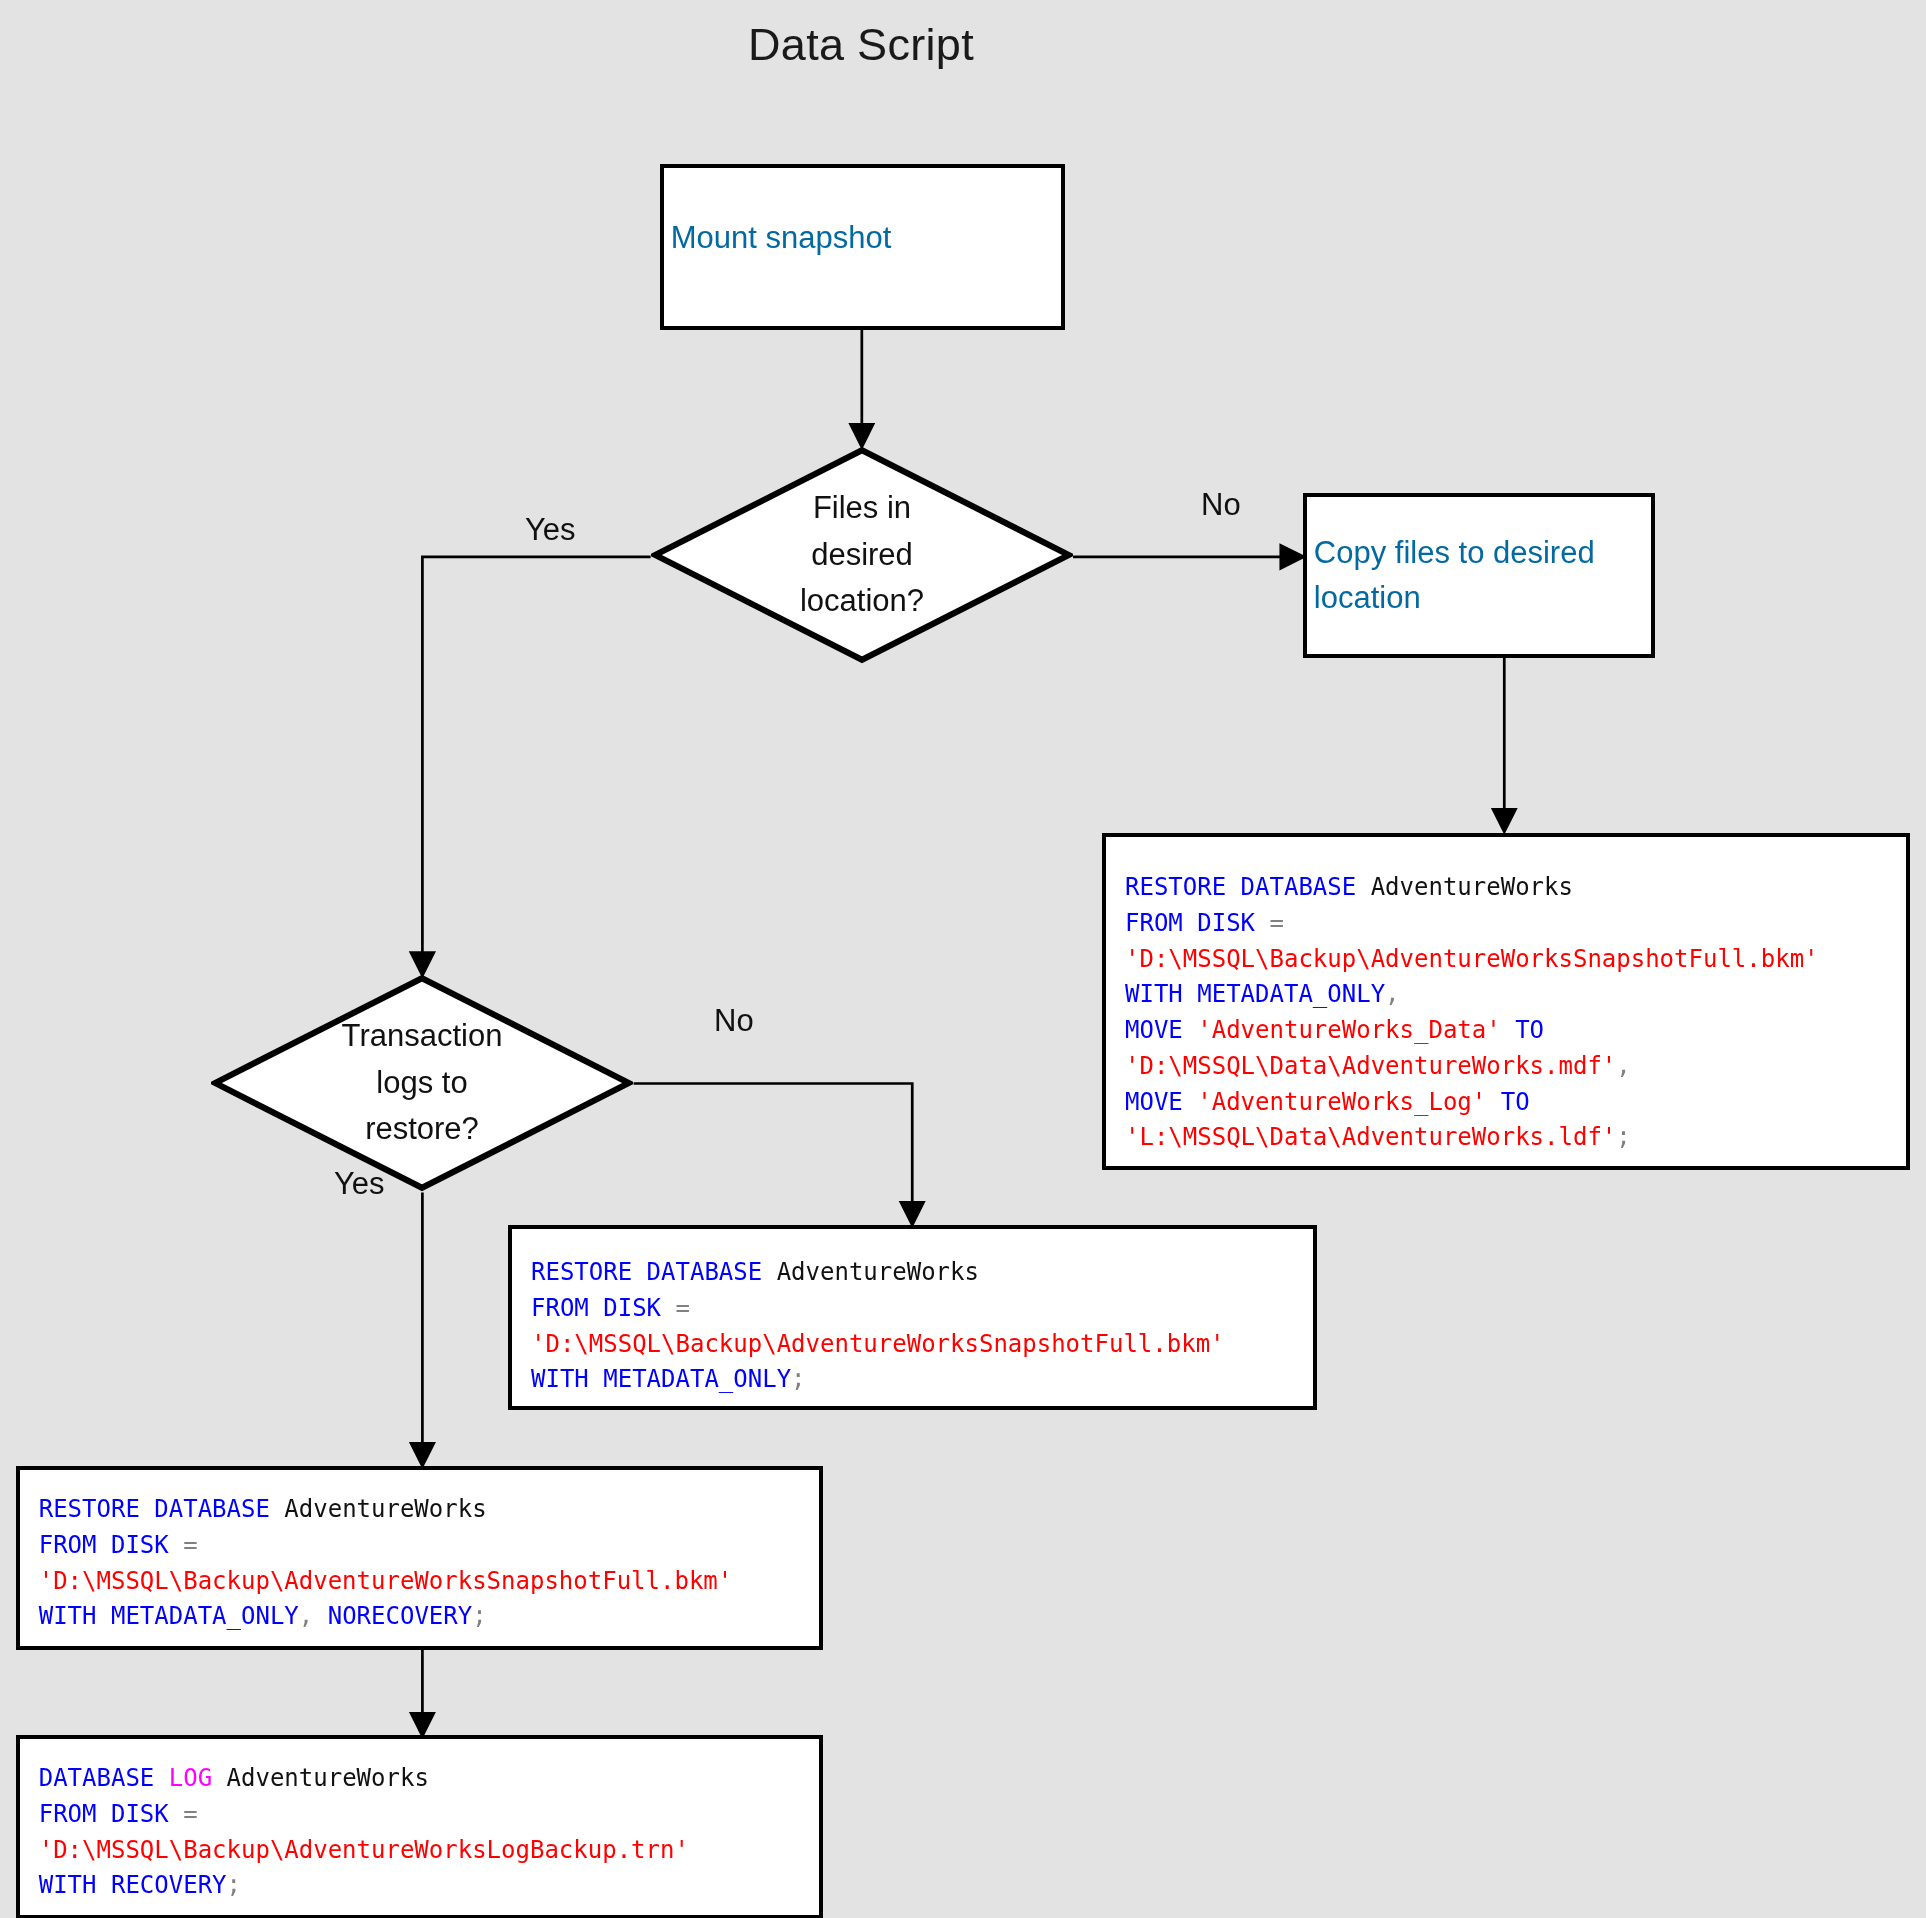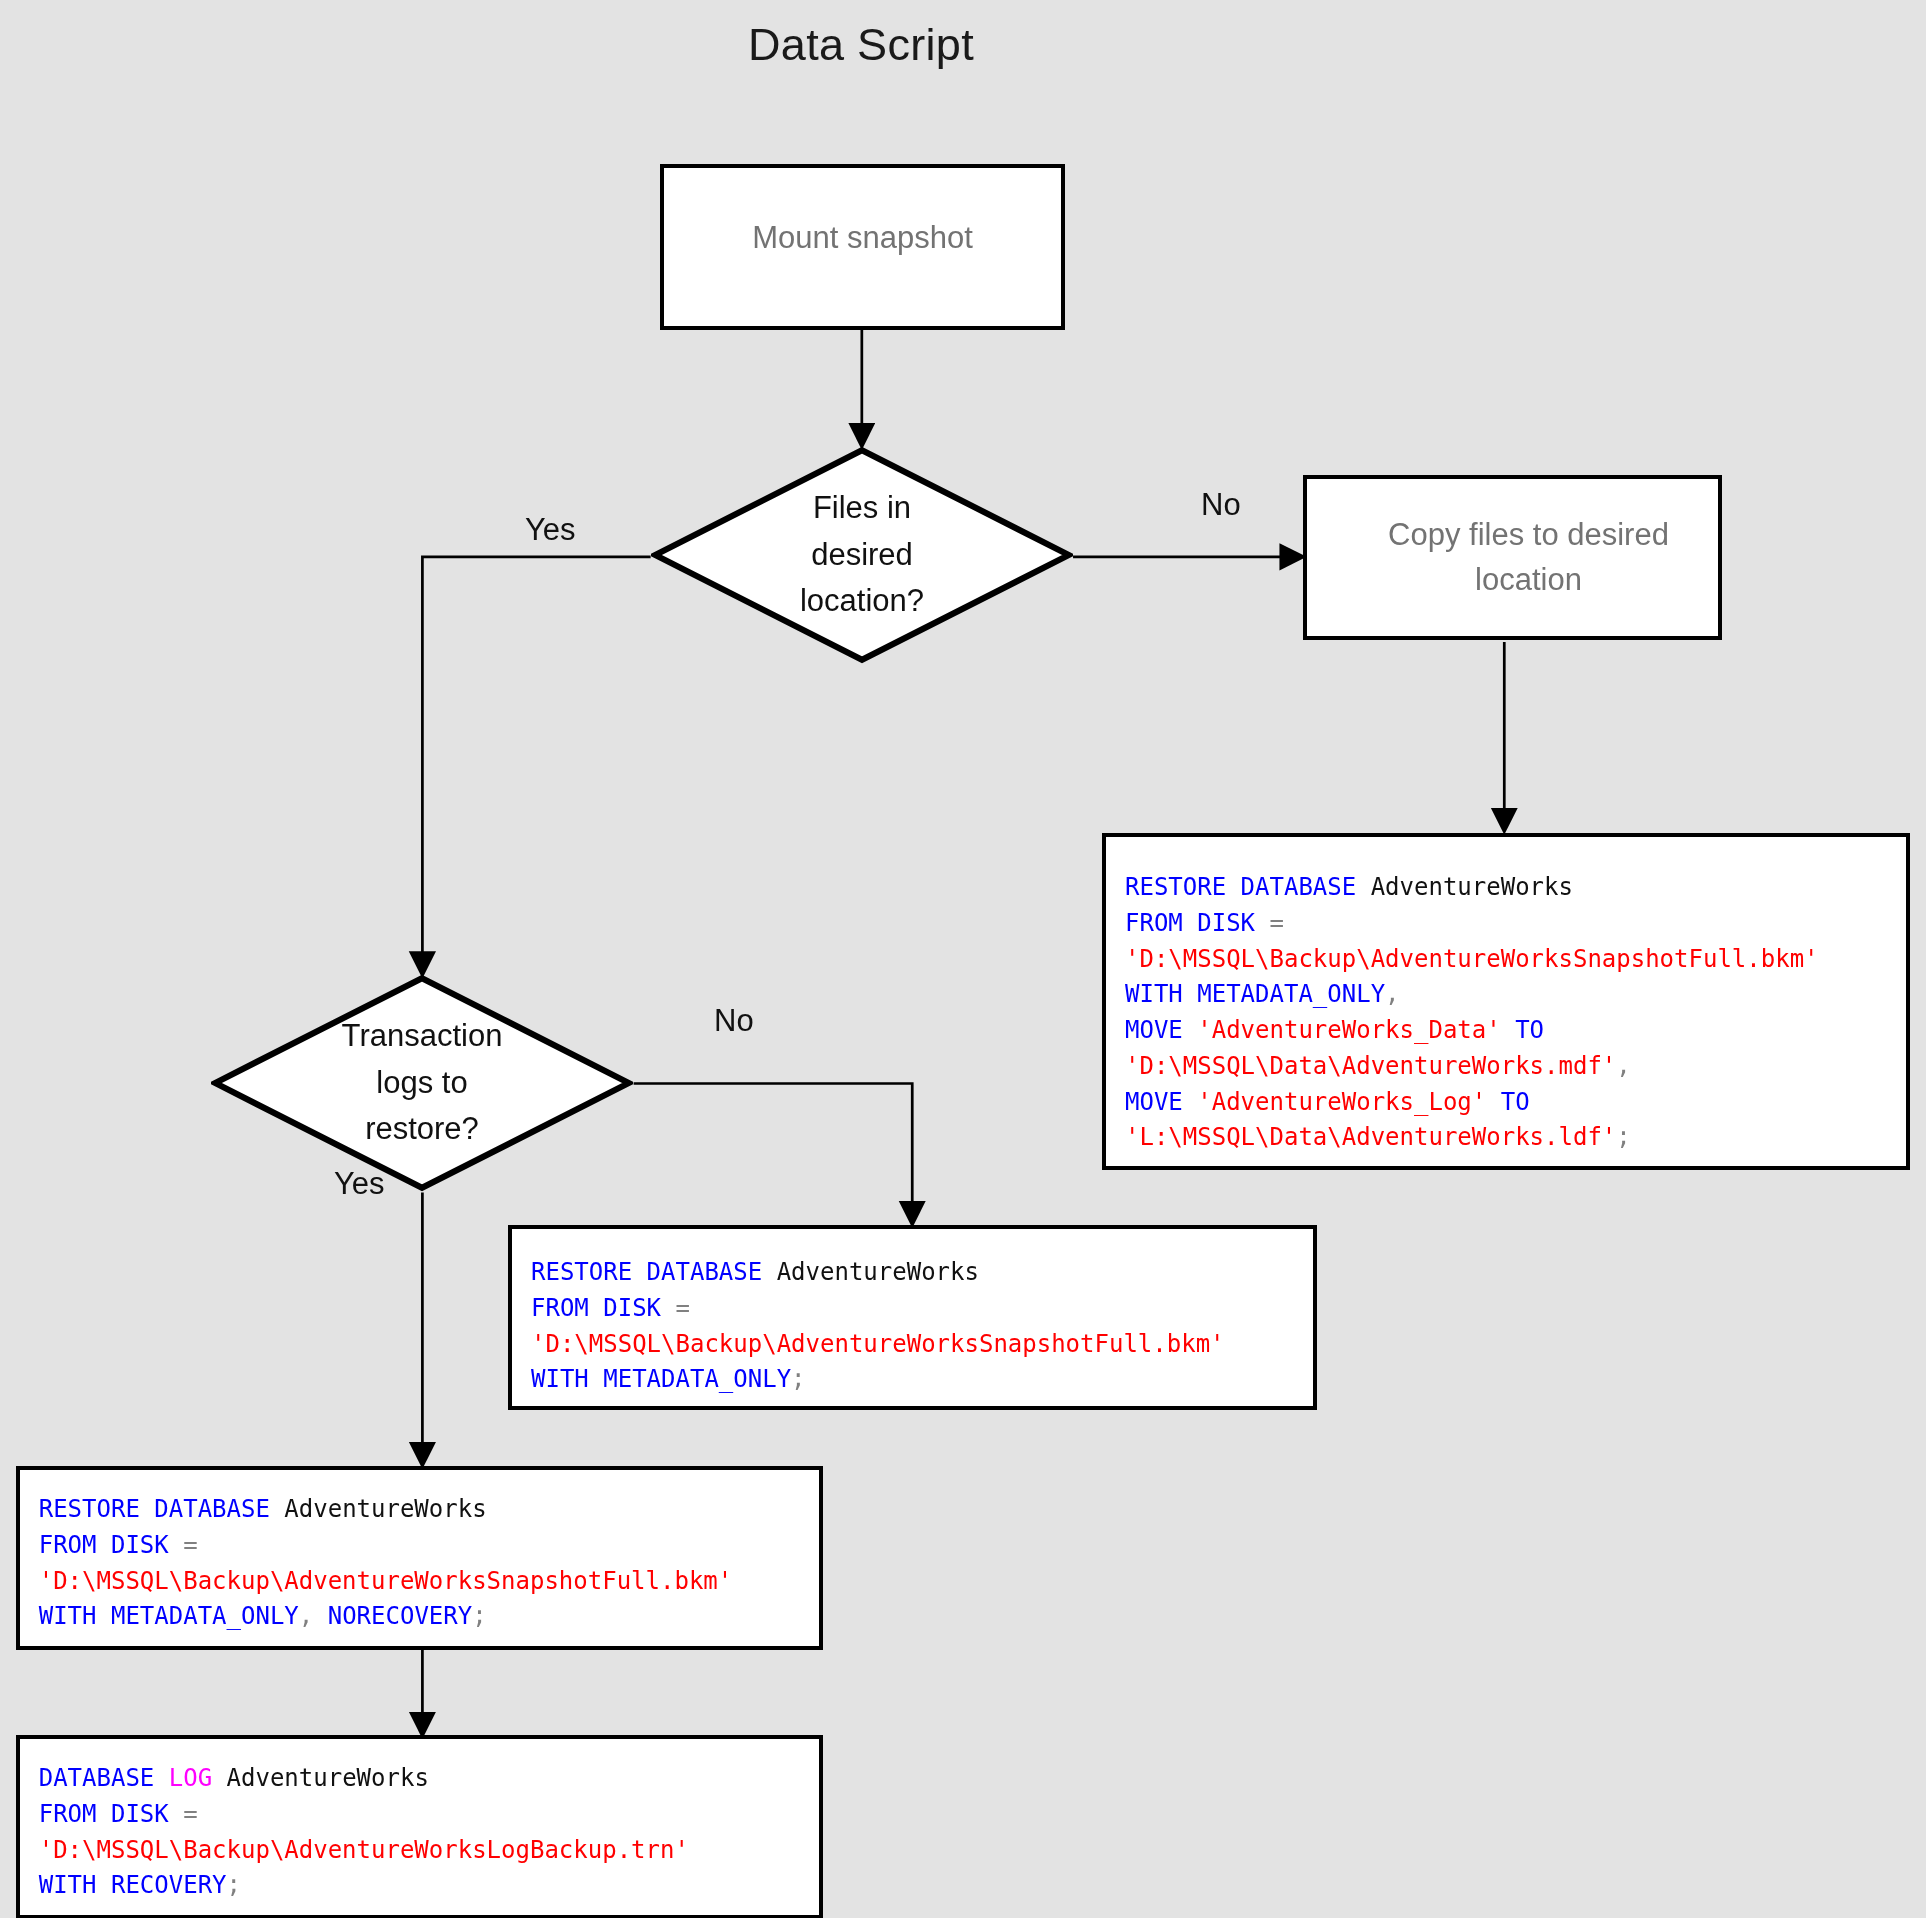--- a/index.html
+++ b/index.html
@@ -36,31 +36,30 @@
     position: absolute;
     background: #ffffff;
     border: 4.8px solid #000000;
     box-sizing: border-box;
     display: flex;
     align-items: center;
     justify-content: center;
   }
   .pbox .ptext {
     font-size: 31px;
-    color: #737373;
-    text-align: center;
+    color: #0369a1;
     line-height: 1.42;
     width: 100%;
     padding: 0 6.8px;
     box-sizing: border-box;
     white-space: pre-line;
   }
   #box-mount { left: 660px; top: 164px; width: 405px; height: 166px; }
   #box-mount .ptext { transform: translateY(-9.5px); }
-  #box-copy { left: 1303px; top: 475px; width: 419px; height: 165px; padding-left: 32px; }
+  #box-copy { left: 1303px; top: 493px; width: 352px; height: 165px; }
 
   
   .diamond-wrap {
     position: absolute;
   }
   .diamond-wrap svg { display: block; }
   .diamond-wrap .dtext {
     position: absolute;
     inset: 0;
     display: flex;

